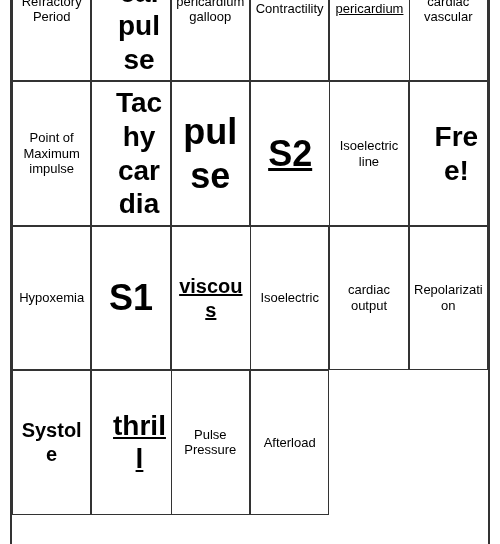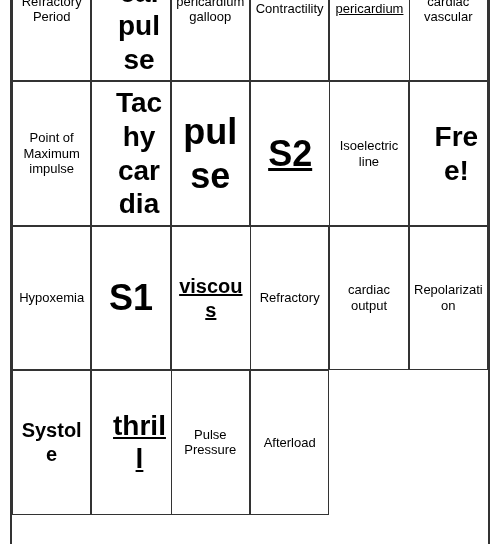--- a/index.html
+++ b/index.html
@@ -86,21 +86,21 @@
       <div class="bingo-cell">cardiac vascular</div>
       <div class="bingo-cell">Point of Maximum impulse</div>
       <div class="bingo-cell large-text">Tachy cardia</div>
       <div class="bingo-cell xlarge-text">pulse</div>
       <div class="bingo-cell xlarge-text">S2</div>
       <div class="bingo-cell">Isoelectric line</div>
       <div class="bingo-cell large-text">Free!</div>
       <div class="bingo-cell">Hypoxemia</div>
       <div class="bingo-cell xlarge-text">S1</div>
       <div class="bingo-cell medium-text">viscous</div>
-      <div class="bingo-cell">Refractory</div>
+      <div class="bingo-cell">Isoelectric</div>
       <div class="bingo-cell">cardiac output</div>
       <div class="bingo-cell">Repolarization</div>
       <div class="bingo-cell medium-text">Systole</div>
       <div class="bingo-cell large-text">thrill</div>
       <div class="bingo-cell">Pulse Pressure</div>
       <div class="bingo-cell">Afterload</div>
     </div>
 </div>
 
 </body></html>

